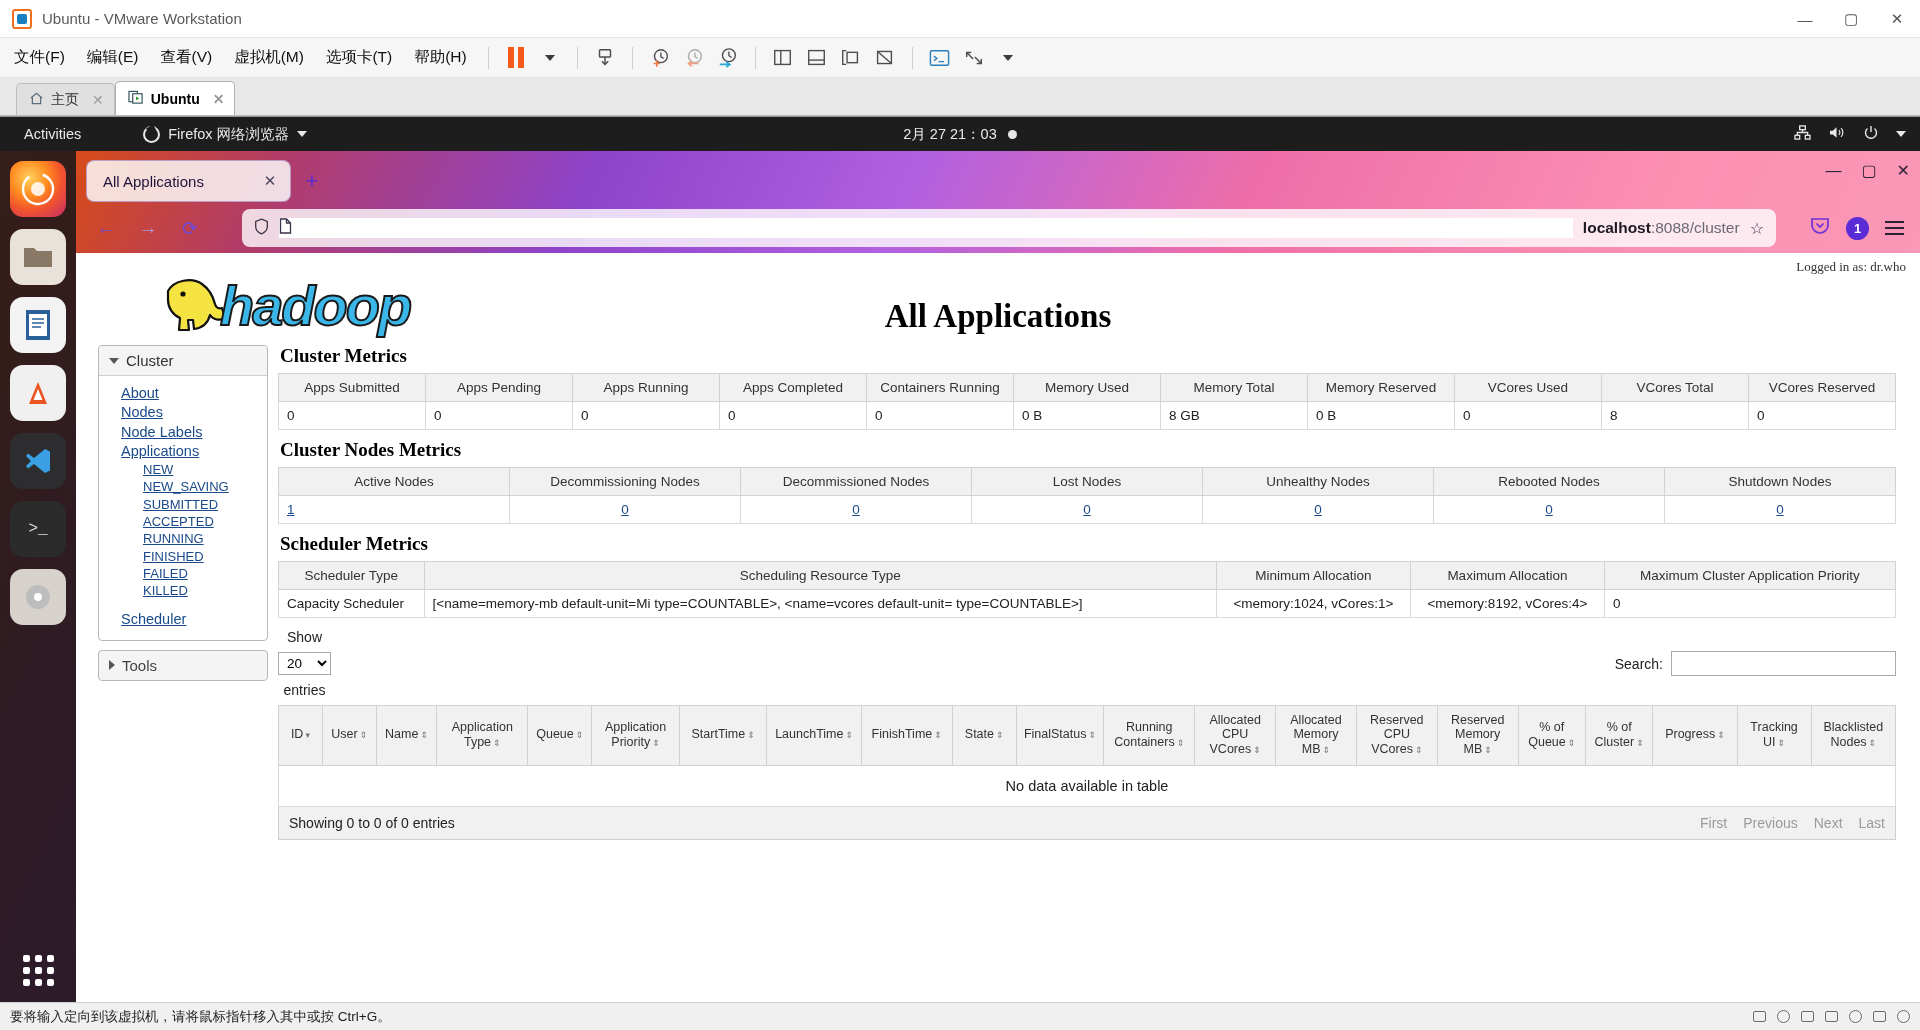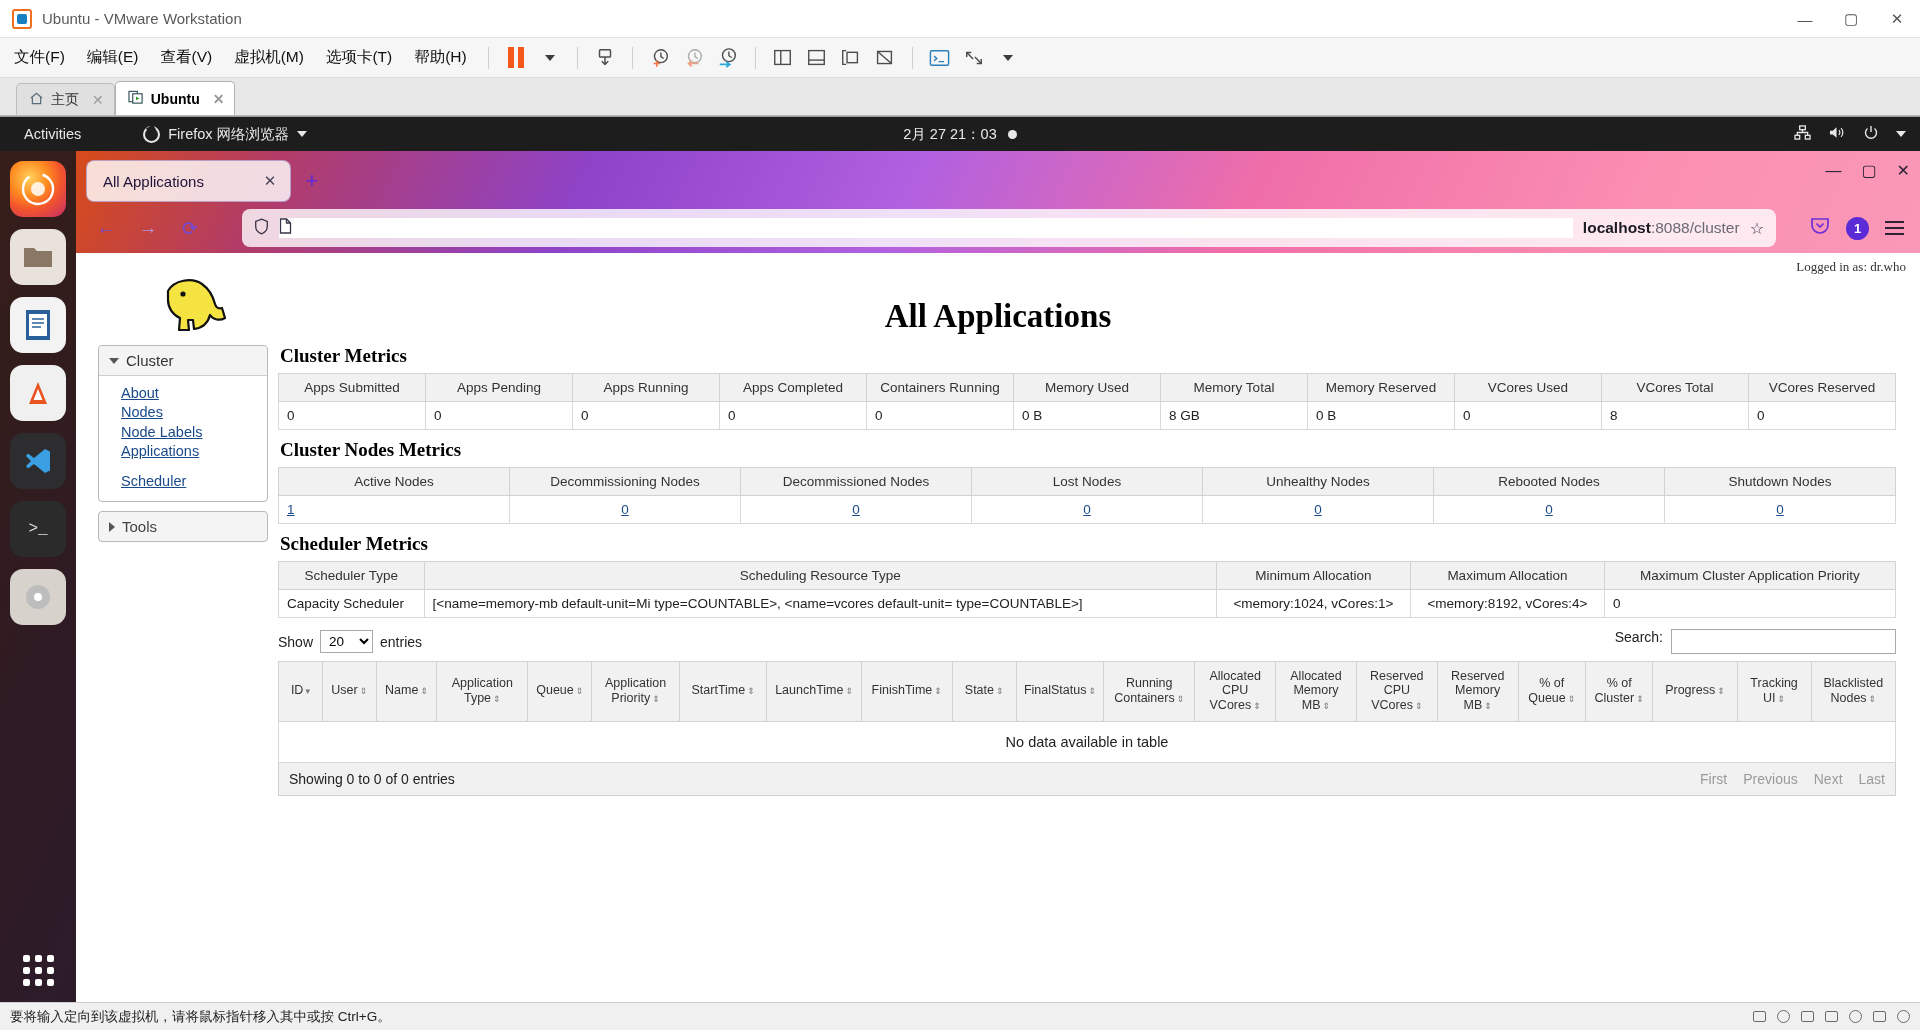--- a/index.html
+++ b/index.html
@@ -123,23 +123,23 @@
   .sec-title.tight { margin-top:9px; }
 
   table.ht { width:100%; border-collapse:collapse; background:#fff; border:1px solid #c4c4c4; table-layout:fixed; }
   table.ht th { background:#f1f1f1; border:1px solid #d2d2d2; font-size:13.5px; font-weight:normal; color:#333; padding:6px 6px; text-align:center; }
   table.ht td { border:1px solid #d9d9d9; font-size:13.5px; color:#222; padding:6px 8px; text-align:left; white-space:nowrap; overflow:hidden; text-overflow:ellipsis;}
   table.ht td.ctr { text-align:center; }
   td a.ul { color:#1a4a8a; text-decoration:underline; }
 
   
   .dt-top { display:flex; align-items:center; justify-content:space-between; margin-top:11px; font-size:14px; color:#222; }
-  .dt-len { display:flex; align-items:center; gap:7px; }
+  .dt-len { display:flex; align-items:center; gap:7px;flex-direction:column; }
   .dt-len select { font-size:13.5px; padding:2px 4px; border:1px solid #a9a9a9; background:#fff; }
-  .dt-search { display:flex; gap:8px; }
+  .dt-search { display:flex; align-items:center; gap:8px; }
   .dt-search input { width:225px; height:25px; border:1px solid #a9a9a9; padding:2px 5px; font-size:13px; }
 
   table.apps { width:100%; border-collapse:collapse; border:1px solid #c4c4c4; margin-top:7px; table-layout:fixed; }
   table.apps th { background:#f1f1f1; border:1px solid #d2d2d2; font-size:12.5px; font-weight:normal; color:#333;
                   padding:7px 3px 9px; text-align:center; vertical-align:middle; position:relative; line-height:1.15; }
   table.apps th .sorticon { font-size:9px; color:#777; margin-left:2px; }
   .nodata { text-align:center; font-size:14.5px; color:#222; padding:12px 0; border:1px solid #d9d9d9; border-top:none; }
   .dt-bottom { display:flex; align-items:center; justify-content:space-between; background:#f1f1f1; border:1px solid #cfcfcf; border-top:none;
                padding:8px 10px; font-size:14px; color:#222; }
   .pager { display:flex; gap:16px; color:#9a9a9a; font-size:14px; }
@@ -424,37 +424,48 @@
         </div>
 
         <div class="page">
           <div class="loggedin">Logged in as: dr.who</div>
 
           <div class="hadoop-logo">
             <svg class="elephant" viewBox="0 0 70 58">
               <path d="M10 16c6-11 24-14 34-7 7 5 11 12 13 20 1 4 4 5 7 4l3 10c-5 3-12 2-15-3-2 8-8 13-16 14l-1-9-5 0 1 10H21l1-12c-7-3-12-10-12-18 0-3 0-6 0-9z" fill="#f5e342" stroke="#111" stroke-width="2.2" stroke-linejoin="round"></path>
               <circle cx="25" cy="19" r="2.6" fill="#111"></circle>
             </svg>
+            <span class="hadoop-text">hadoop</span>
           </div>
 
           <div class="page-title">All Applications</div>
 
           <div class="content-row">
 
             <div class="navbox">
               <div class="nav-panel">
                 <div class="nav-head">
                   <span class="tri-dn"></span>
                   <span>Cluster</span>
                 </div>
                 <div class="nav-list">
                   <a class="nav-link" href="#">About</a>
                   <a class="nav-link" href="#">Nodes</a>
                   <a class="nav-link" href="#">Node Labels</a>
                   <a class="nav-link" href="#">Applications</a>
+                  <div class="nav-sub">
+                    <a class="nav-link" href="#">NEW</a>
+                    <a class="nav-link" href="#">NEW_SAVING</a>
+                    <a class="nav-link" href="#">SUBMITTED</a>
+                    <a class="nav-link" href="#">ACCEPTED</a>
+                    <a class="nav-link" href="#">RUNNING</a>
+                    <a class="nav-link" href="#">FINISHED</a>
+                    <a class="nav-link" href="#">FAILED</a>
+                    <a class="nav-link" href="#">KILLED</a>
+                  </div>
                   <div class="nav-gap"></div>
                   <a class="nav-link" href="#">Scheduler</a>
                 </div>
               </div>
               <div class="tools-panel">
                 <span class="tri-rt"></span>
                 <span>Tools</span>
               </div>
             </div>
 

